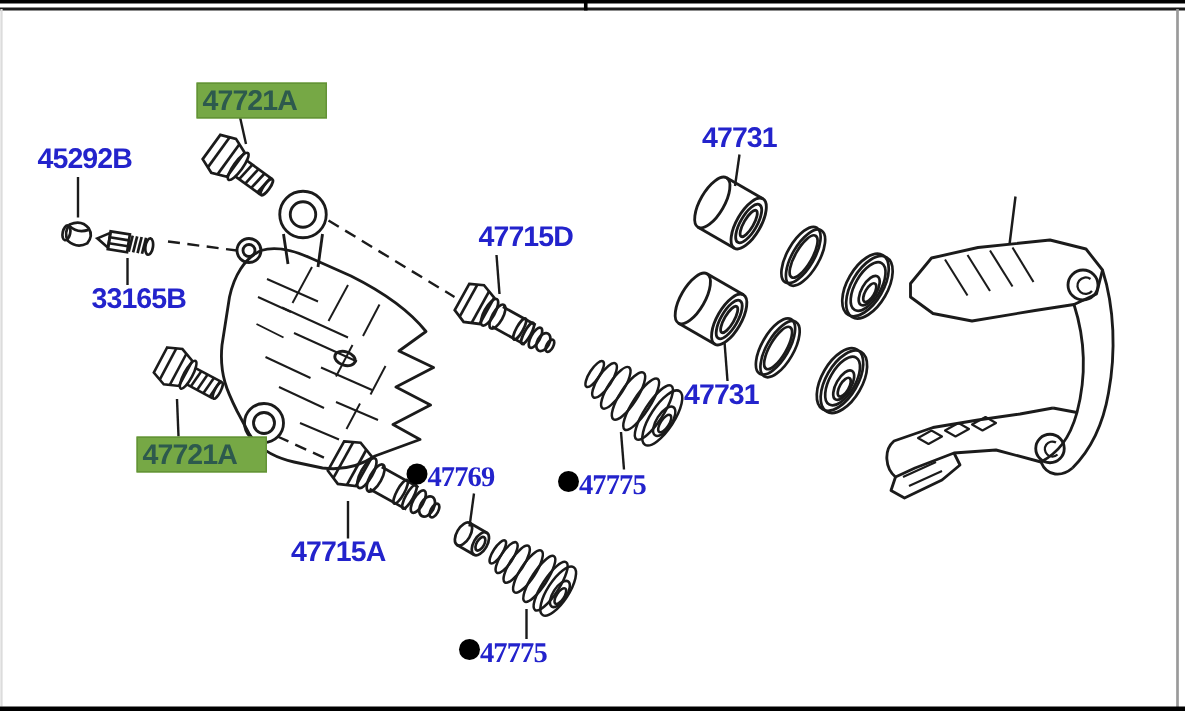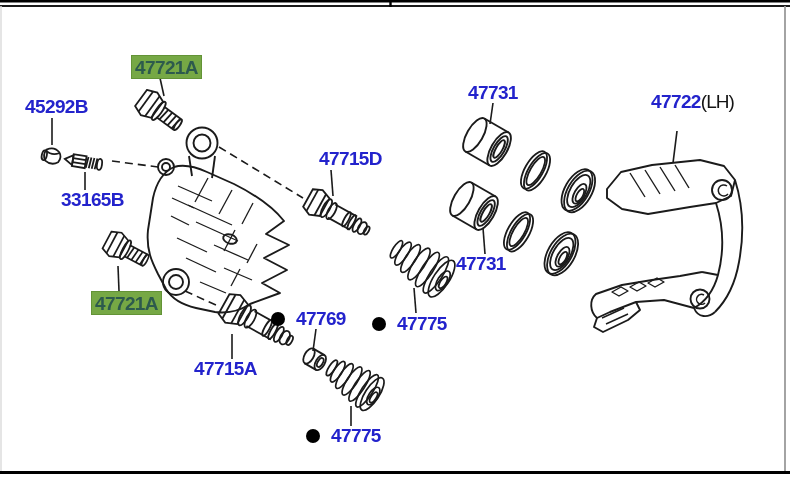--- a/index.html
+++ b/index.html
@@ -1,22 +1,22 @@
 <!DOCTYPE html>
 <html><head>
 <meta charset="utf-8">
 <style>
   html,body{margin:0;padding:0;background:#ffffff;}
   .stage{position:relative;width:790px;height:477px;background:#ffffff;overflow:hidden;
          font-family:"Liberation Sans",sans-serif;}
   .stage svg{position:absolute;left:0;top:0;}
   .plabel{position:absolute;font-weight:700;font-size:19px;line-height:19px;
           letter-spacing:-0.6px;color:#2323cc;white-space:nowrap;cursor:pointer;}
-  .plabel.hl{background:#76a845;color:#2d5a4d;padding:2px 3px 1px 3px;border:1px solid #639336;}
-  .dotlab{display:flex;align-items:center;gap:11px;}
+  .plabel.hl{background:#76a845;color:#2d5a4d;padding:2px 19px 1px 3px;border:1px solid #639336;}
+  .dotlab{display:flex;align-items:flex-start;gap:0;font-family:Liberation Serif, serif;}
   .dot{display:inline-block;width:14px;height:14px;border-radius:50%;background:#000;flex:0 0 auto;}
   .pair .row{display:flex;align-items:baseline;}
   .sfx{color:#141414;font-weight:400;letter-spacing:-1px;}
 </style>
 </head>
 <body>
 
 <div class="stage">
 
 <svg width="790" height="477" viewBox="0 0 790 477">
@@ -285,19 +285,15 @@
 <div class="plabel dotlab" style="left:372px;top:314px">
   <span class="dot"></span>
   <span>47775</span>
 </div>
 <div class="plabel dotlab" style="left:306px;top:426px">
   <span class="dot"></span>
   <span>47775</span>
 </div>
 
 <div class="plabel pair" style="left:651px;top:92px">
-  <div class="row">
-    <span>47722</span>
-        <span class="sfx">(LH)</span>
-  </div>
 </div>
 
 </div>
 
 </body></html>

